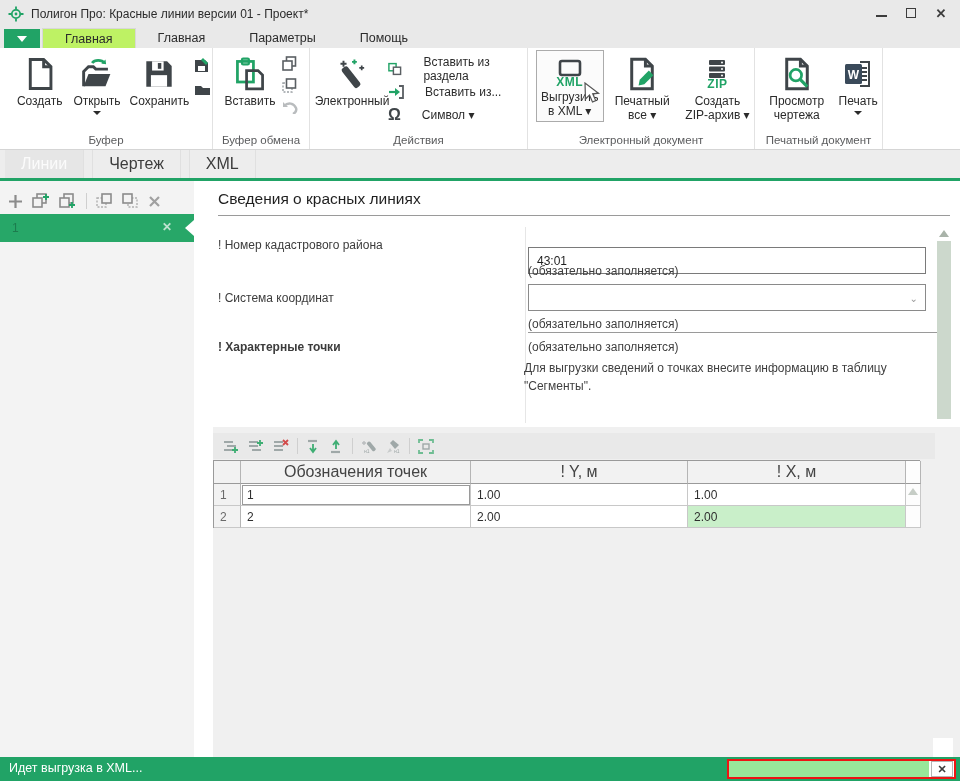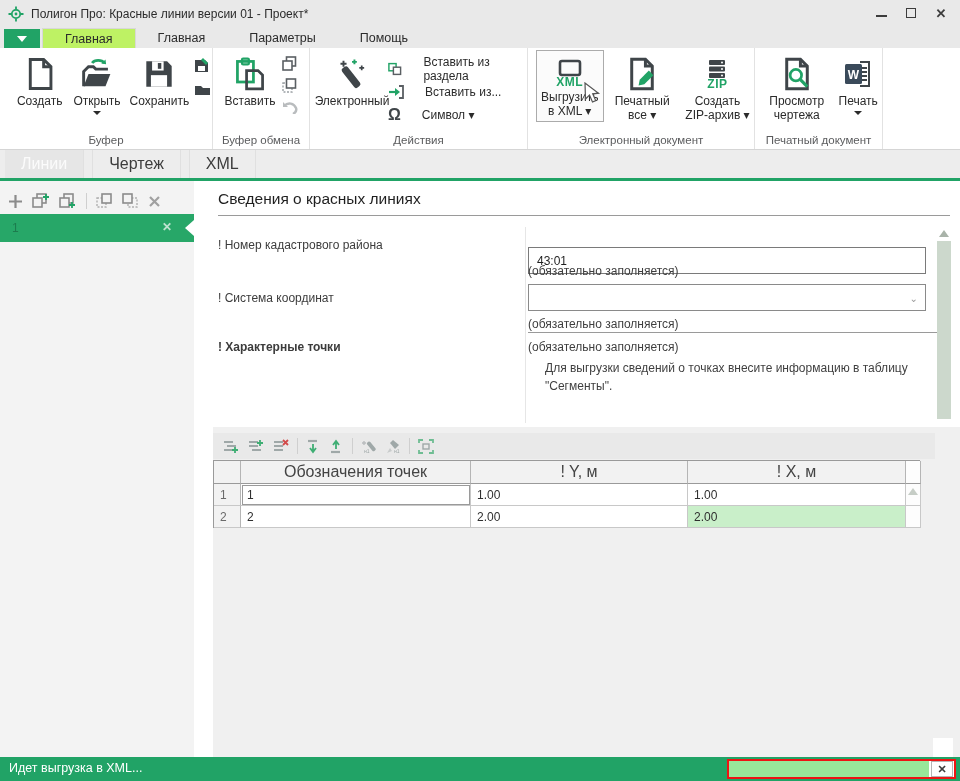--- a/index.html
+++ b/index.html
@@ -73,21 +73,21 @@
   .form-title { position:absolute; left:5px; top:9px; font-size:15.5px; color:#1f1f1f; }
   .form-hr { position:absolute; left:5px; top:34px; width:732px; height:1px; background:#9a9a9a; }
   .fld-label { position:absolute; left:5px; font-size:12px; color:#3c3c3c; }
   .fld-vline { position:absolute; left:312px; top:46px; width:1px; height:196px; background:#e6e6e6; }
   .fld-input { position:absolute; left:315px; width:398px; height:27px; border:1px solid #7a7a7a; background:#fff;
                font-family:"Liberation Sans", sans-serif; font-size:12px; color:#1f1f1f; padding-left:8px; }
   .fld-note { position:absolute; left:315px; font-size:12px; color:#3f3f3f; }
   .fld-select { position:absolute; left:315px; width:398px; height:27px; border:1px solid #8a8a8a; background:#fff; }
   .select-chevron { position:absolute; right:7px; top:8px; color:#9a9a9a; font-size:10px; }
   .fld-hline { position:absolute; left:315px; top:151px; width:412px; height:1px; background:#9a9a9a; }
-  .hint { position:absolute; left:332px; font-size:12px; color:#3f3f3f; }
+  .hint { position:absolute; left:311px; font-size:12px; color:#3f3f3f; }
   .form-scroll { position:absolute; left:723px; top:47px; width:16px; height:196px; }
   .scroll-up { width:0; height:0; border-left:5px solid transparent; border-right:5px solid transparent;
                border-bottom:7px solid #a9b3a9; margin:2px auto 4px auto; }
   .scroll-thumb { width:14px; height:178px; margin:0 auto; background:#ccd8cc; }
 
   
   .tbl-toolbar { position:absolute; left:0; top:252px; width:722px; height:26px; background:#e9e9e9;
                  display:flex; align-items:center; gap:8px; padding-left:9px; }
   .tt-sep { width:1px; height:16px; background:#cfcfcf; }
   .tbl { position:absolute; left:0; top:279px; width:707px; }

